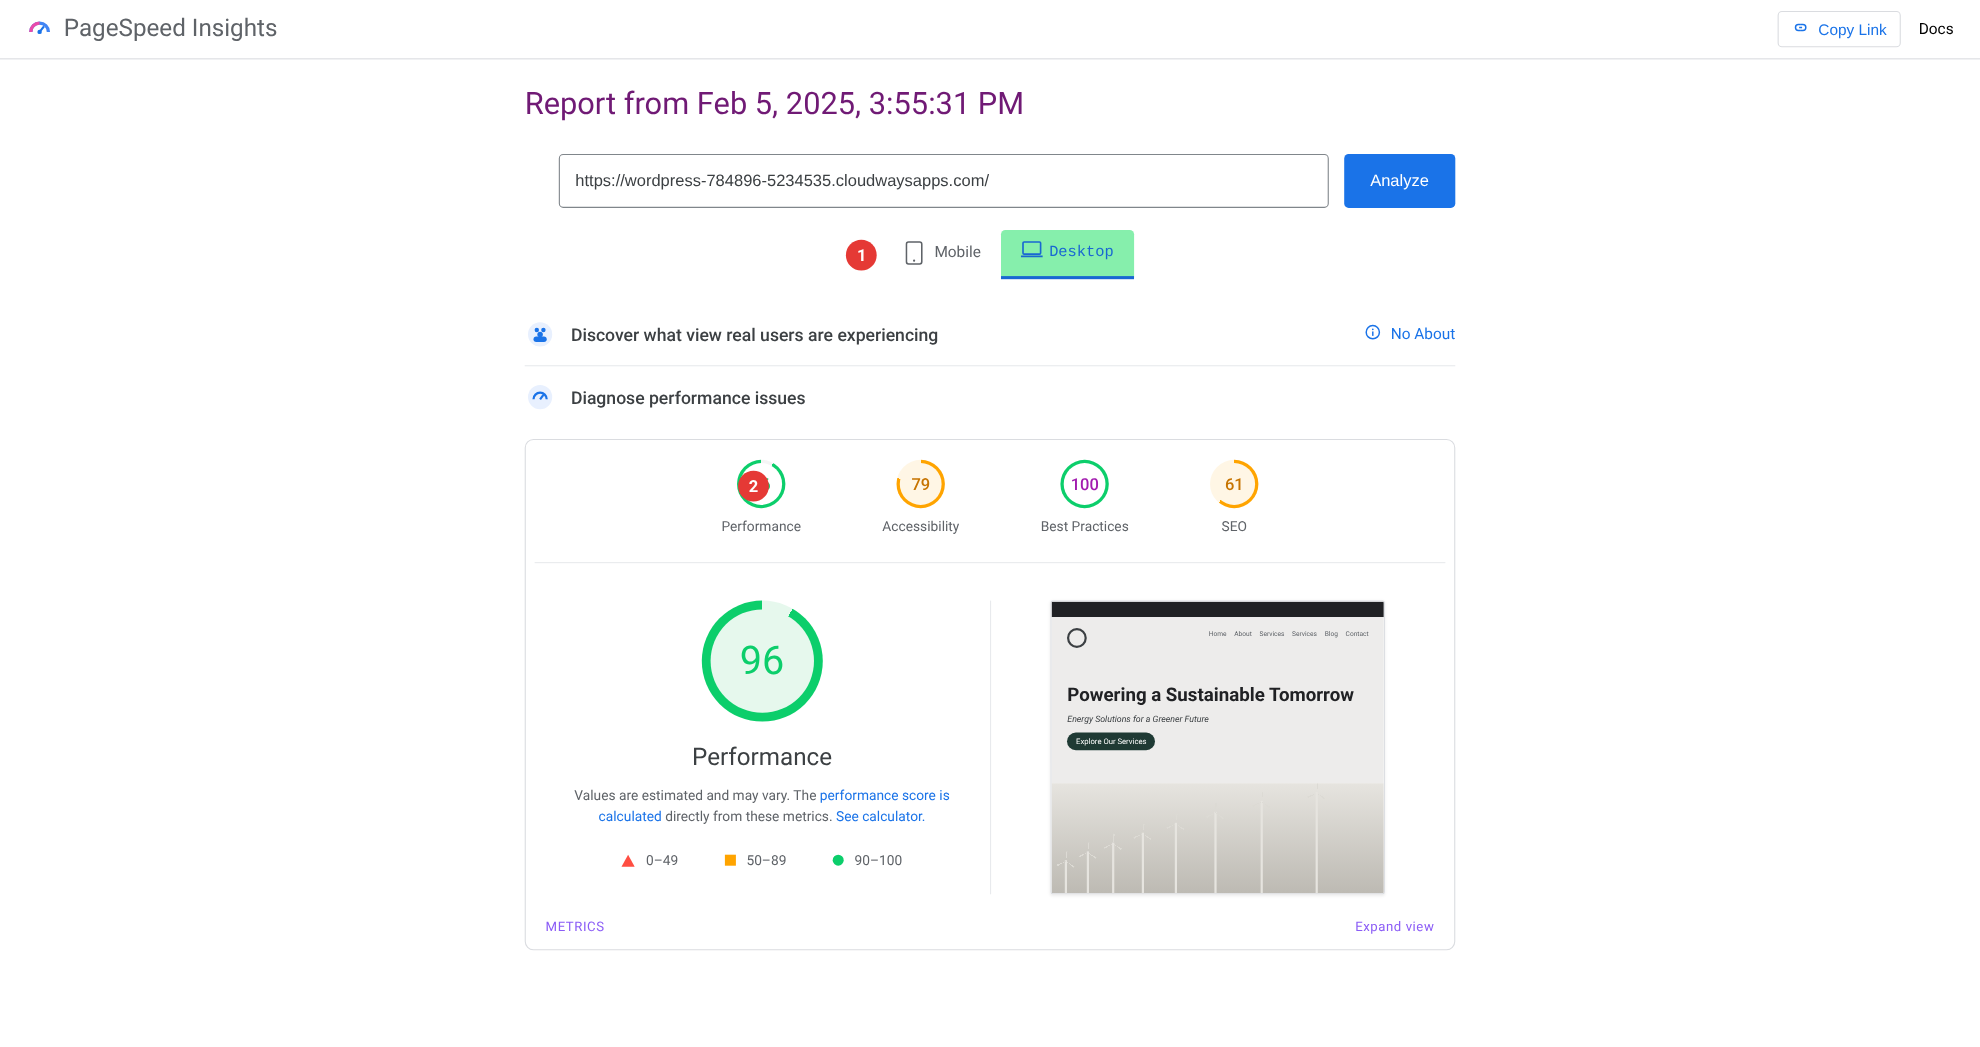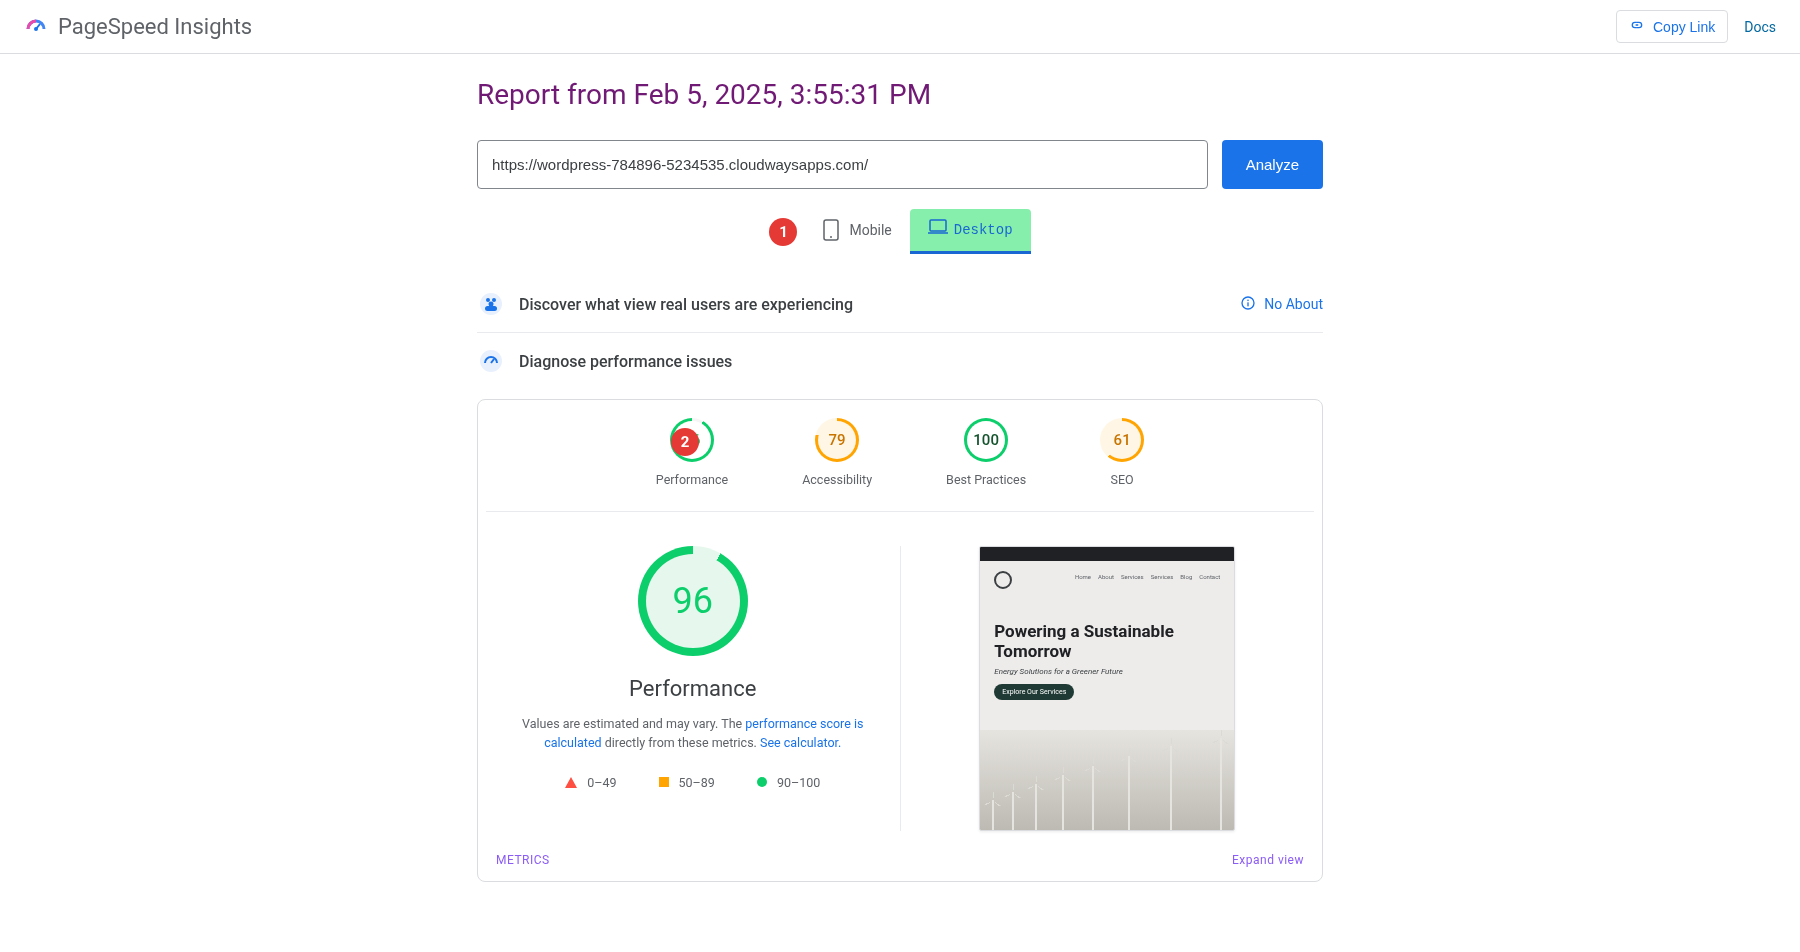--- a/index.html
+++ b/index.html
@@ -22,24 +22,24 @@
     position: relative;
   }
   .logo-title { font-size: 22px; color: #5f6368; }
   .header-actions { display:flex; align-items:center; gap:16px; }
   .copy-link-btn {
     display:flex; align-items:center; gap:8px;
     border:1px solid #dadce0; border-radius:4px;
     padding:6px 12px; color:#1a73e8; font-size:14px;
     background:#fff; cursor:pointer;
   }
-  .docs-link { color:#0369a1; font-size:14px; text-decoration:none; }
+  .docs-link { color:#000000; font-size:14px; text-decoration:none; }
   .container { max-width: 846px; margin: 0 auto; padding: 24px 0 0 0;}
   .report-title { font-size:28px; font-weight:400; color:#701a75; margin-bottom:29px; }
-  .analyze-row { display:flex; gap:14px; margin-bottom:20px; }
+  .analyze-row { display:flex; gap:14px; margin-bottom:20px;margin-left:31px; }
   .url-input {
     flex:1; border:1px solid #80868b; border-radius:4px;
     padding:12px 14px; font-size:15px; color:#3c4043;
     outline:none;
   }
   .analyze-btn {
     background:#1a73e8; color:#fff; border:none; border-radius:4px;
     padding:16px 24px; font-size:15px; cursor:pointer;
   }
   .tabs-row { display:flex; justify-content:center; align-items:center; gap:0; margin-bottom:22px; }
@@ -81,21 +81,21 @@
   .gauge-col { display:flex; flex-direction:column; align-items:center; gap:10px; }
   .gauge-ring {
     width:44px; height:44px; border-radius:50%;
     display:flex; align-items:center; justify-content:center;
     font-size:15px; font-weight:500;
   }
   .ring-g { color:#0cce6b; background: conic-gradient(#f5f5f5 0 30deg, #0cce6b 30deg 360deg); }
   .ring-g-inner { background:#fff; width:38px; height:38px; border-radius:50%; display:flex; align-items:center; justify-content:center;}
   .ring-o { color:#c77400; background: conic-gradient(#ffa400 0 284deg, #fff6e5 284deg 360deg); }
   .ring-o-inner { background:#fff6e5; width:38px; height:38px; border-radius:50%; display:flex; align-items:center; justify-content:center;}
-  .ring-g100 { color:#14532d; background:#0cce6b; }
+  .ring-g100 { color:#a21caf; background:#0cce6b; }
   .ring-o61 { color:#c77400; background: conic-gradient(#ffa400 0 220deg, #fff6e5 220deg 360deg); }
   .gauge-label { font-size:12.5px; color:#5f6368; }
   .perf-row { display:flex; padding:34px 0 10px 0; }
   .perf-left { flex:1; display:flex; flex-direction:column; align-items:center; border-right:1px solid #e8eaed;}
   .perf-right { flex:1; display:flex; align-items:center; justify-content:center;}
   .perf-big-ring {
     width:110px; height:110px; border-radius:50%;
     background: conic-gradient(#e6f8ed 0 30deg, #0cce6b 30deg 360deg);
     display:flex; align-items:center; justify-content:center;
   }
@@ -109,21 +109,21 @@
     font-size:12.5px; color:#5f6368; text-align:center;
     max-width:360px; margin-top:14px; line-height:1.5;
   }
   .perf-text a { color:#1a73e8; text-decoration:none; }
   .legend-row { display:flex; gap:42px; margin-top:22px; font-size:12.5px; color:#5f6368;}
   .legend-item { display:flex; align-items:center; gap:10px;}
   .tri { width:0;height:0; border-left:6px solid transparent; border-right:6px solid transparent; border-bottom:11px solid #ff4e42;}
   .sq { width:10px;height:10px; background:#ffa400;}
   .ci { width:10px;height:10px; background:#0cce6b; border-radius:50%;}
   .thumb {
-    width:256px; border:1px solid #dadce0; border-radius:2px;
+    width:304px; border:1px solid #dadce0; border-radius:2px;
     box-shadow:0 1px 3px rgba(0,0,0,.08);
     overflow:hidden;
   }
   .thumb-top { height:14px; background:#202124; }
   .thumb-body { padding:10px 14px 30px 14px; background:#edeceb; position:relative; }
   .thumb-logo { width:18px;height:18px;border:2px solid #3c4043;border-radius:50%;display:inline-block; position:relative;}
   .thumb-nav { position:absolute; top:12px; right:14px; font-size:6px; color:#5f6368; display:flex; gap:7px;}
   .thumb-head { font-size:17px; font-weight:700; color:#202124; margin-top:30px; line-height:1.15;}
   .thumb-sub { font-size:8px; color:#3c4043; margin-top:6px;font-style:italic;}
   .thumb-btn { display:inline-block; background:#1f3a34; color:#fff; font-size:7px; padding:4px 8px; border-radius:10px; margin-top:8px;}

